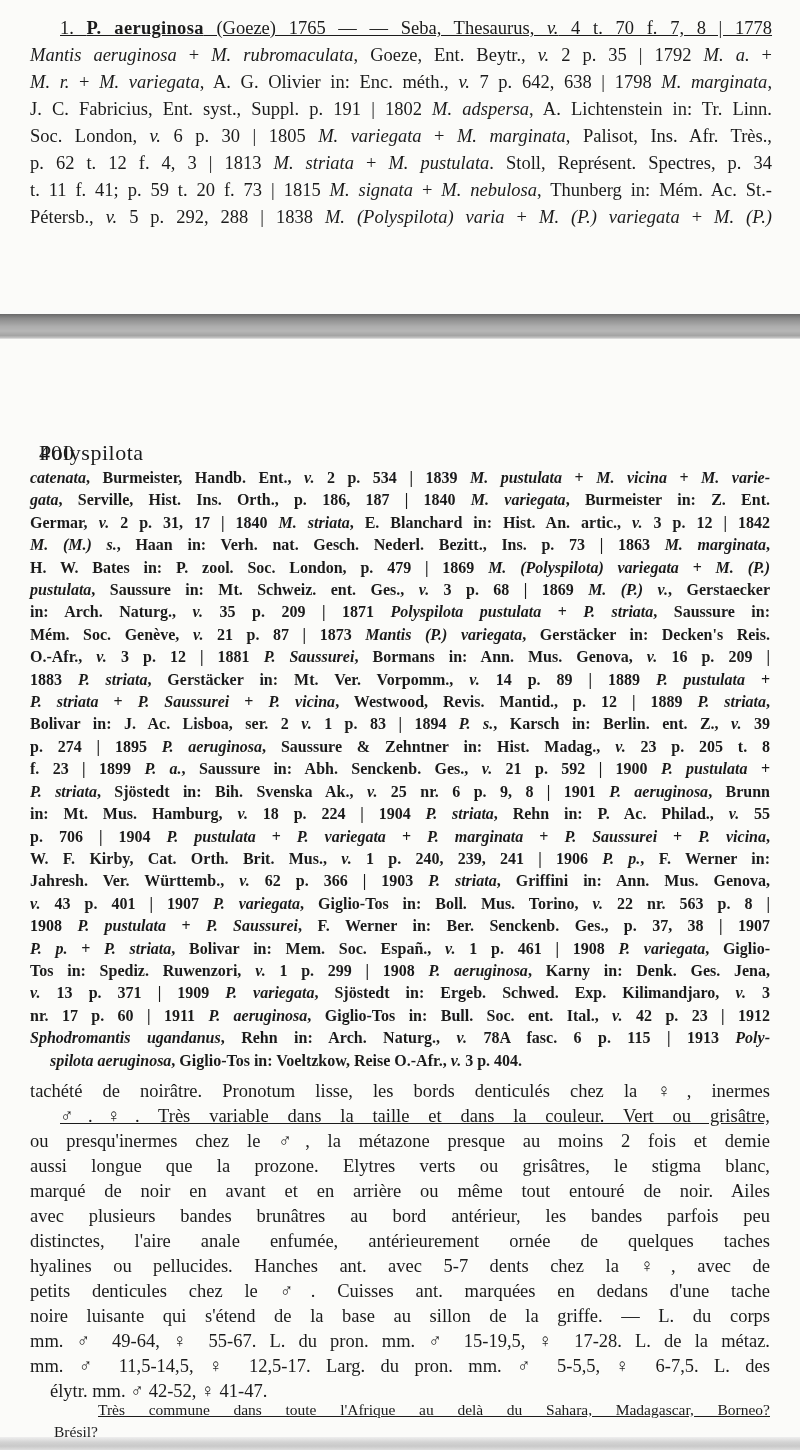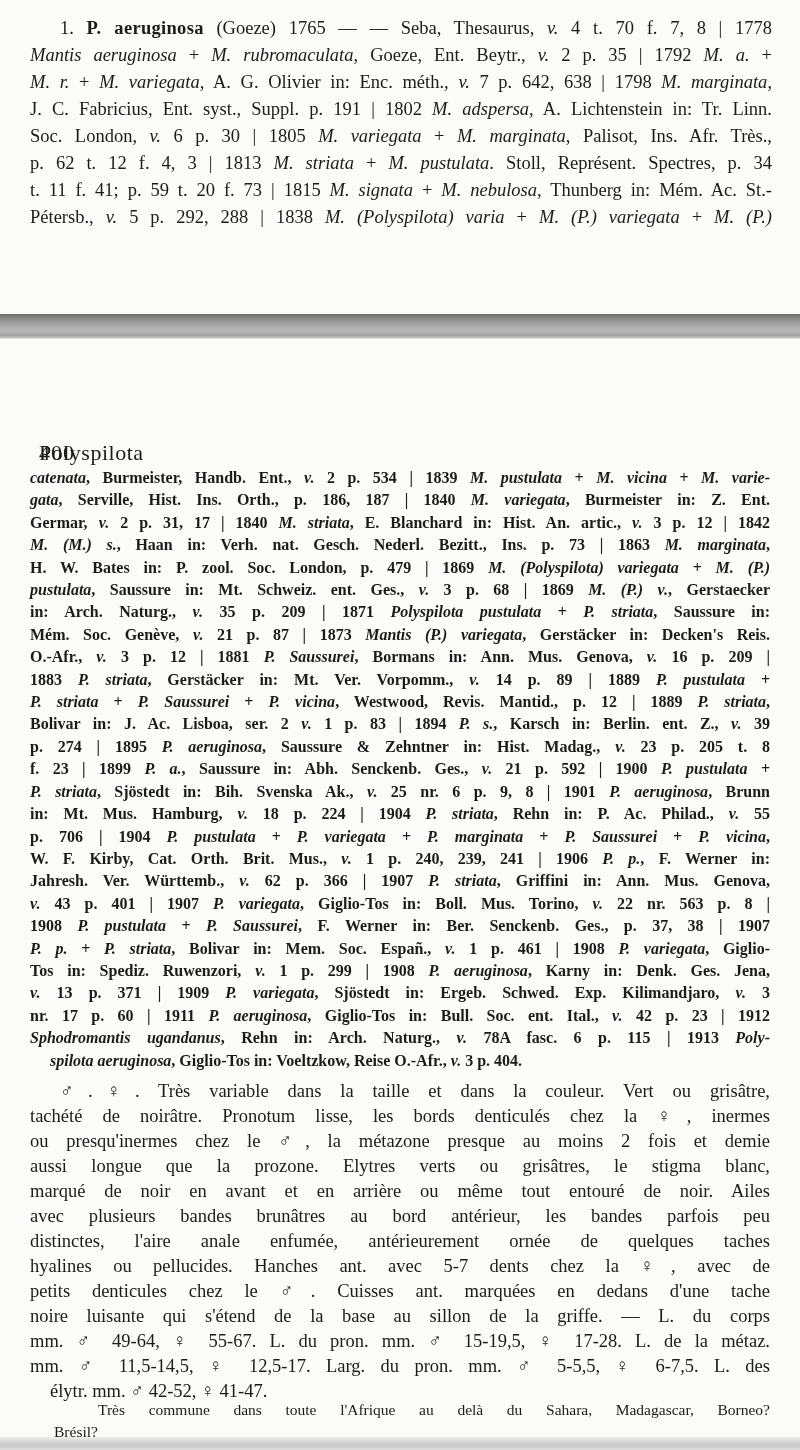--- a/index.html
+++ b/index.html
@@ -5,21 +5,21 @@
   html,body { margin:0; padding:0; }
   body {
     width:800px; height:1450px; position:relative; overflow:hidden;
     background:#fbfbf9; color:#1b1b1b;
     font-family:"Liberation Serif","DejaVu Serif",serif;
   }
   .it { font-style:italic; }
   .bd { font-weight:bold; letter-spacing:.3px; }
   .tline { text-align:justify; text-align-last:justify; }
   .tline.lastline { text-align-last:left;margin-left:20px; }
-  .tline.indent { text-indent:30px; }
+  .tline.indent { text-indent:30px;text-decoration:underline; }
 
   .frag {
     position:absolute; top:15px; left:30px; width:742px;
     font-size:18.5px; line-height:27px;
   }
   .divider {
     position:absolute; top:314px; left:0; width:800px; height:25px;
     background:linear-gradient(to bottom,
       #696969 0, #8b8b8b 18%, #adadad 50%, #b6b6b6 68%,
       #a4a4a4 86%, #c6c6c6 96%, #ececec 100%);
@@ -79,34 +79,34 @@
     <div class="tline"><span>O.-Afr., </span><span class="it">v.</span><span> 3 p. 12 | 1881 </span><span class="it">P. Saussurei</span><span>, Bormans in: Ann. Mus. Genova, </span><span class="it">v.</span><span> 16 p. 209 |</span></div>
     <div class="tline"><span>1883 </span><span class="it">P. striata</span><span>, Gerstäcker in: Mt. Ver. Vorpomm., </span><span class="it">v.</span><span> 14 p. 89 | 1889 </span><span class="it">P. pustulata</span><span> +</span></div>
     <div class="tline"><span class="it">P. striata</span><span> + </span><span class="it">P. Saussurei</span><span> + </span><span class="it">P. vicina</span><span>, Westwood, Revis. Mantid., p. 12 | 1889 </span><span class="it">P. striata</span><span>,</span></div>
     <div class="tline"><span>Bolivar in: J. Ac. Lisboa, ser. 2 </span><span class="it">v.</span><span> 1 p. 83 | 1894 </span><span class="it">P. s.</span><span>, Karsch in: Berlin. ent. Z., </span><span class="it">v.</span><span> 39</span></div>
     <div class="tline"><span>p. 274 | 1895 </span><span class="it">P. aeruginosa</span><span>, Saussure &amp; Zehntner in: Hist. Madag., </span><span class="it">v.</span><span> 23 p. 205 t. 8</span></div>
     <div class="tline"><span>f. 23 | 1899 </span><span class="it">P. a.</span><span>, Saussure in: Abh. Senckenb. Ges., </span><span class="it">v.</span><span> 21 p. 592 | 1900 </span><span class="it">P. pustulata</span><span> +</span></div>
     <div class="tline"><span class="it">P. striata</span><span>, Sjöstedt in: Bih. Svenska Ak., </span><span class="it">v.</span><span> 25 nr. 6 p. 9, 8 | 1901 </span><span class="it">P. aeruginosa</span><span>, Brunn</span></div>
     <div class="tline"><span>in: Mt. Mus. Hamburg, </span><span class="it">v.</span><span> 18 p. 224 | 1904 </span><span class="it">P. striata</span><span>, Rehn in: P. Ac. Philad., </span><span class="it">v.</span><span> 55</span></div>
     <div class="tline"><span>p. 706 | 1904 </span><span class="it">P. pustulata</span><span> + </span><span class="it">P. variegata</span><span> + </span><span class="it">P. marginata</span><span> + </span><span class="it">P. Saussurei</span><span> + </span><span class="it">P. vicina</span><span>,</span></div>
     <div class="tline"><span>W. F. Kirby, Cat. Orth. Brit. Mus., </span><span class="it">v.</span><span> 1 p. 240, 239, 241 | 1906 </span><span class="it">P. p.</span><span>, F. Werner in:</span></div>
-    <div class="tline"><span>Jahresh. Ver. Württemb., </span><span class="it">v.</span><span> 62 p. 366 | 1907 </span><span class="it">P. striata</span><span>, Griffini in: Ann. Mus. Genova,</span></div>
+    <div class="tline"><span>Jahresh. Ver. Württemb., </span><span class="it">v.</span><span> 62 p. 366 | 1903 </span><span class="it">P. striata</span><span>, Griffini in: Ann. Mus. Genova,</span></div>
     <div class="tline"><span class="it">v.</span><span> 43 p. 401 | 1907 </span><span class="it">P. variegata</span><span>, Giglio-Tos in: Boll. Mus. Torino, </span><span class="it">v.</span><span> 22 nr. 563 p. 8 |</span></div>
     <div class="tline"><span>1908 </span><span class="it">P. pustulata</span><span> + </span><span class="it">P. Saussurei</span><span>, F. Werner in: Ber. Senckenb. Ges., p. 37, 38 | 1907</span></div>
     <div class="tline"><span class="it">P. p.</span><span> + </span><span class="it">P. striata</span><span>, Bolivar in: Mem. Soc. Españ., </span><span class="it">v.</span><span> 1 p. 461 | 1908 </span><span class="it">P. variegata</span><span>, Giglio-</span></div>
     <div class="tline"><span>Tos in: Spediz. Ruwenzori, </span><span class="it">v.</span><span> 1 p. 299 | 1908 </span><span class="it">P. aeruginosa</span><span>, Karny in: Denk. Ges. Jena,</span></div>
     <div class="tline"><span class="it">v.</span><span> 13 p. 371 | 1909 </span><span class="it">P. variegata</span><span>, Sjöstedt in: Ergeb. Schwed. Exp. Kilimandjaro, </span><span class="it">v.</span><span> 3</span></div>
     <div class="tline"><span>nr. 17 p. 60 | 1911 </span><span class="it">P. aeruginosa</span><span>, Giglio-Tos in: Bull. Soc. ent. Ital., </span><span class="it">v.</span><span> 42 p. 23 | 1912</span></div>
     <div class="tline"><span class="it">Sphodromantis ugandanus</span><span>, Rehn in: Arch. Naturg., </span><span class="it">v.</span><span> 78A fasc. 6 p. 115 | 1913 </span><span class="it">Poly-</span></div>
     <div class="tline lastline"><span class="it">spilota aeruginosa</span><span>, Giglio-Tos in: Voeltzkow, Reise O.-Afr., </span><span class="it">v.</span><span> 3 p. 404.</span></div>
   </div>
 
 <div class="desc">
+    <div class="tline"><span>tachété de noirâtre. Pronotum lisse, les bords denticulés chez la ♀, inermes</span></div>
     <div class="tline indent"><span>♂.♀. Très variable dans la taille et dans la couleur. Vert ou grisâtre,</span></div>
-    <div class="tline"><span>tachété de noirâtre. Pronotum lisse, les bords denticulés chez la ♀, inermes</span></div>
     <div class="tline"><span>ou presqu'inermes chez le ♂, la métazone presque au moins 2 fois et demie</span></div>
     <div class="tline"><span>aussi longue que la prozone. Elytres verts ou grisâtres, le stigma blanc,</span></div>
     <div class="tline"><span>marqué de noir en avant et en arrière ou même tout entouré de noir. Ailes</span></div>
     <div class="tline"><span>avec plusieurs bandes brunâtres au bord antérieur, les bandes parfois peu</span></div>
     <div class="tline"><span>distinctes, l'aire anale enfumée, antérieurement ornée de quelques taches</span></div>
     <div class="tline"><span>hyalines ou pellucides. Hanches ant. avec 5-7 dents chez la ♀, avec de</span></div>
     <div class="tline"><span>petits denticules chez le ♂. Cuisses ant. marquées en dedans d'une tache</span></div>
     <div class="tline"><span>noire luisante qui s'étend de la base au sillon de la griffe. — L. du corps</span></div>
     <div class="tline"><span>mm. ♂ 49-64, ♀ 55-67. L. du pron. mm. ♂ 15-19,5, ♀ 17-28. L. de la métaz.</span></div>
     <div class="tline"><span>mm. ♂ 11,5-14,5, ♀ 12,5-17. Larg. du pron. mm. ♂ 5-5,5, ♀ 6-7,5. L. des</span></div>

